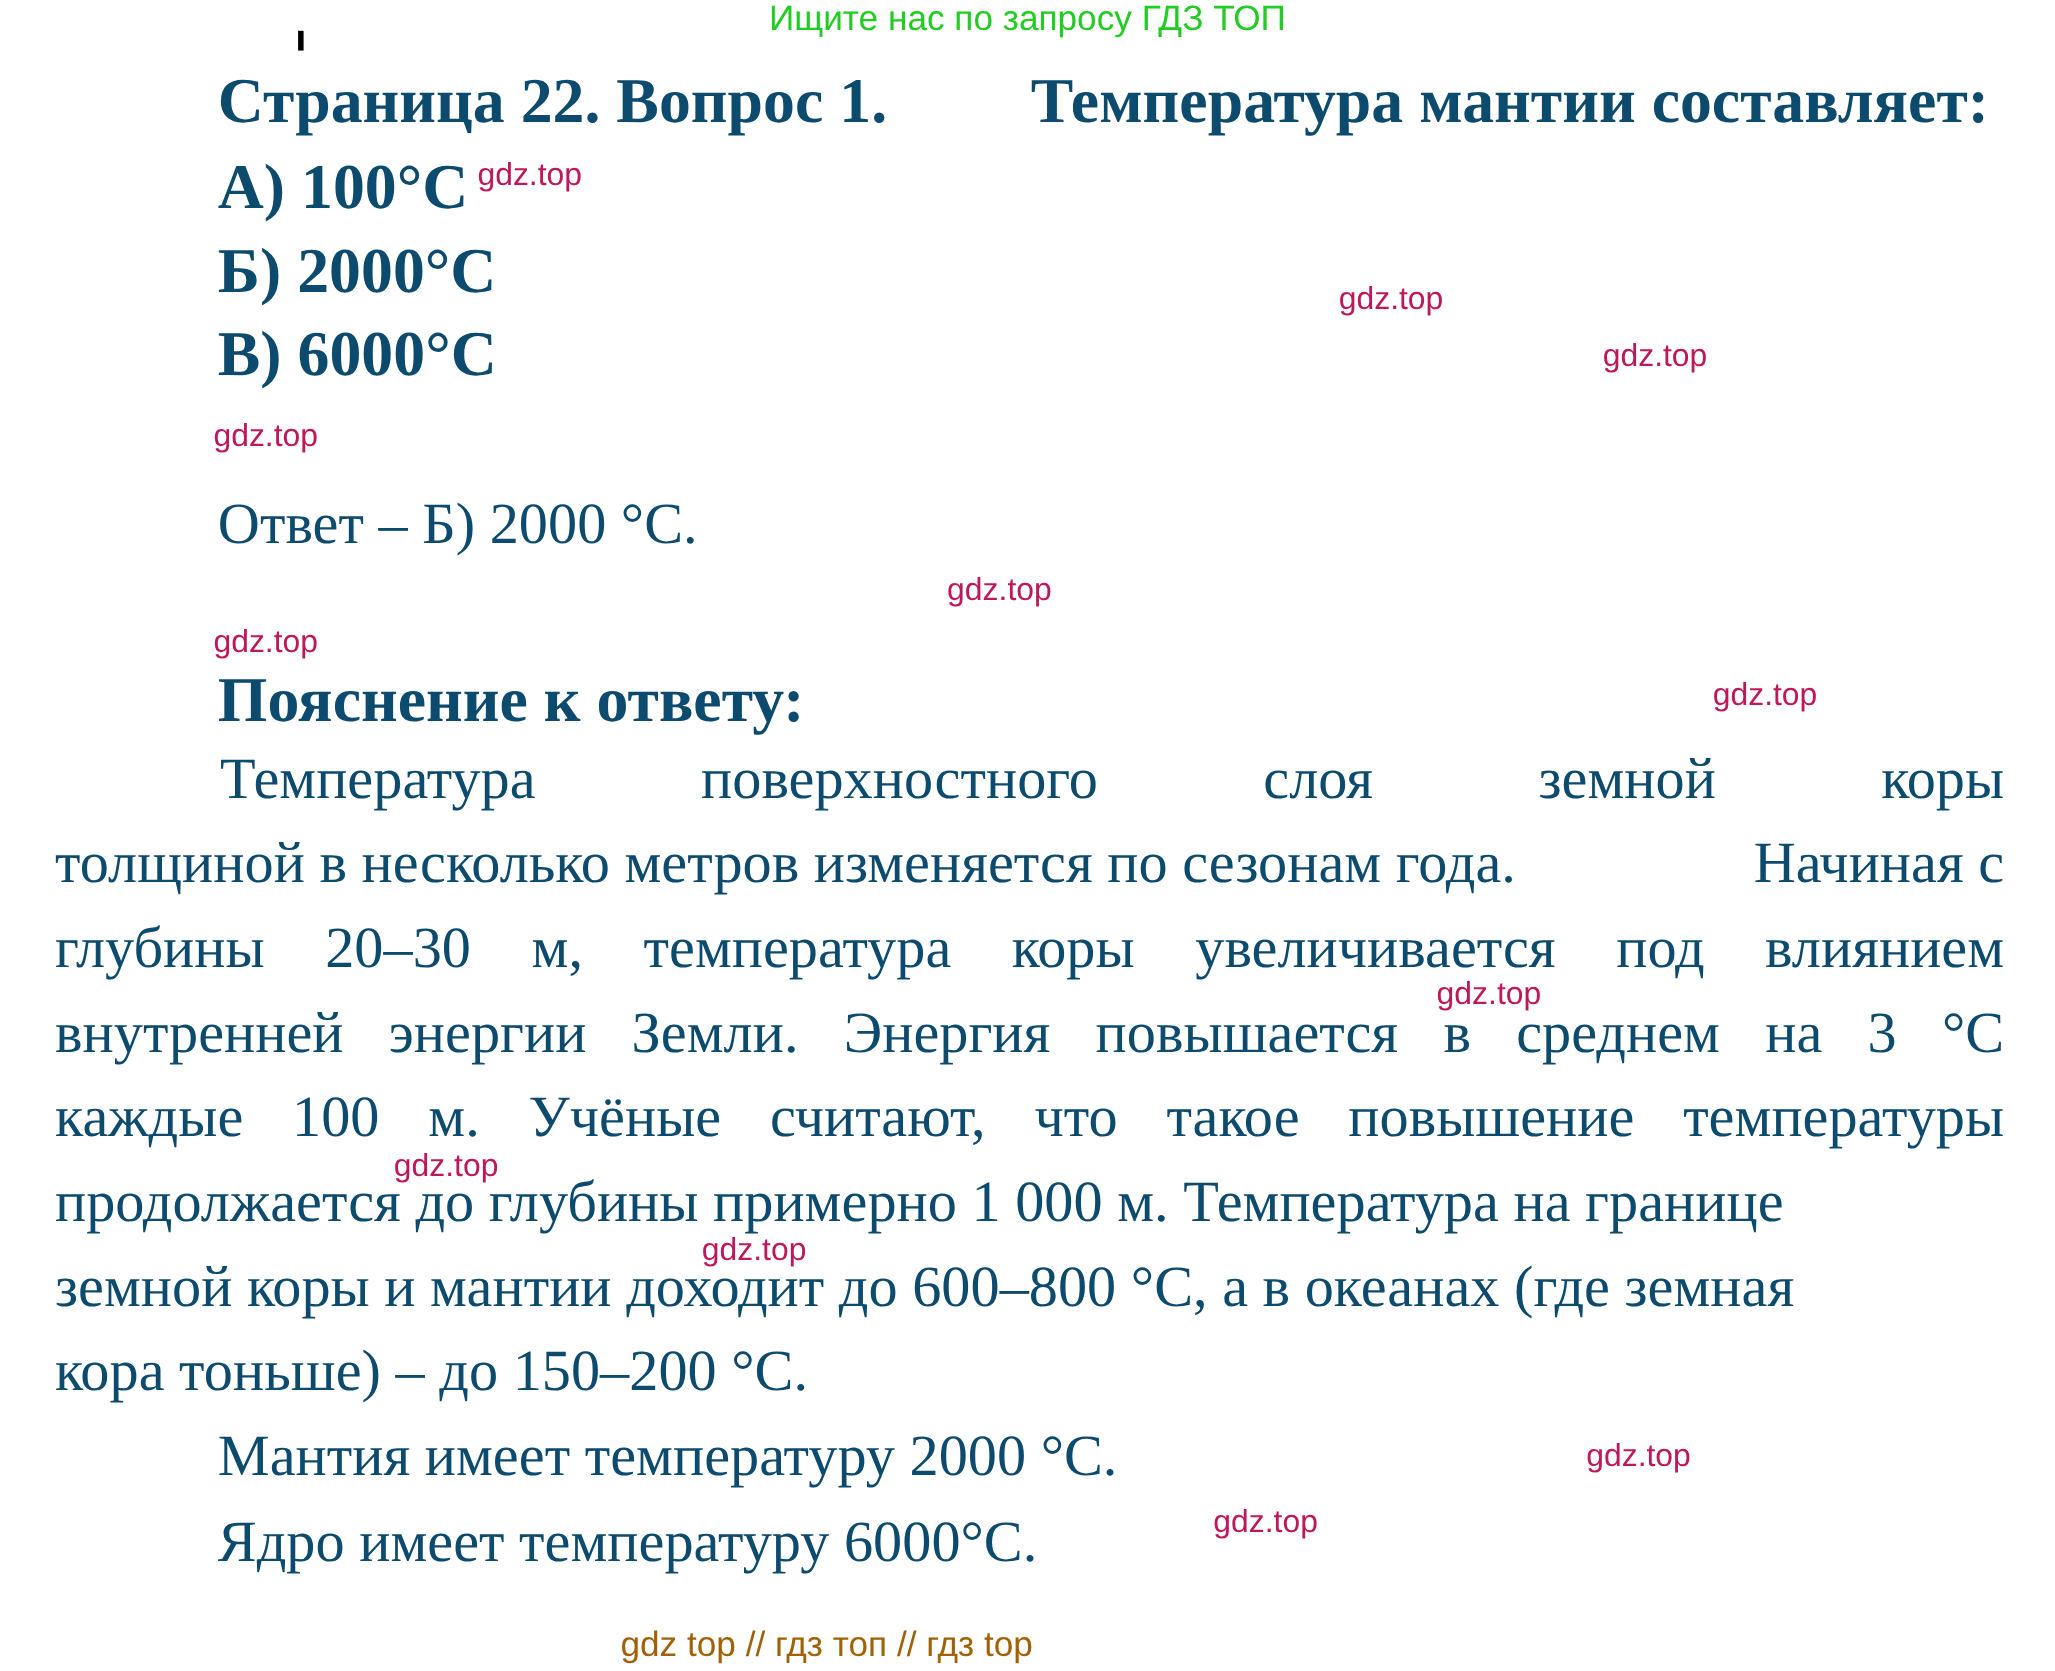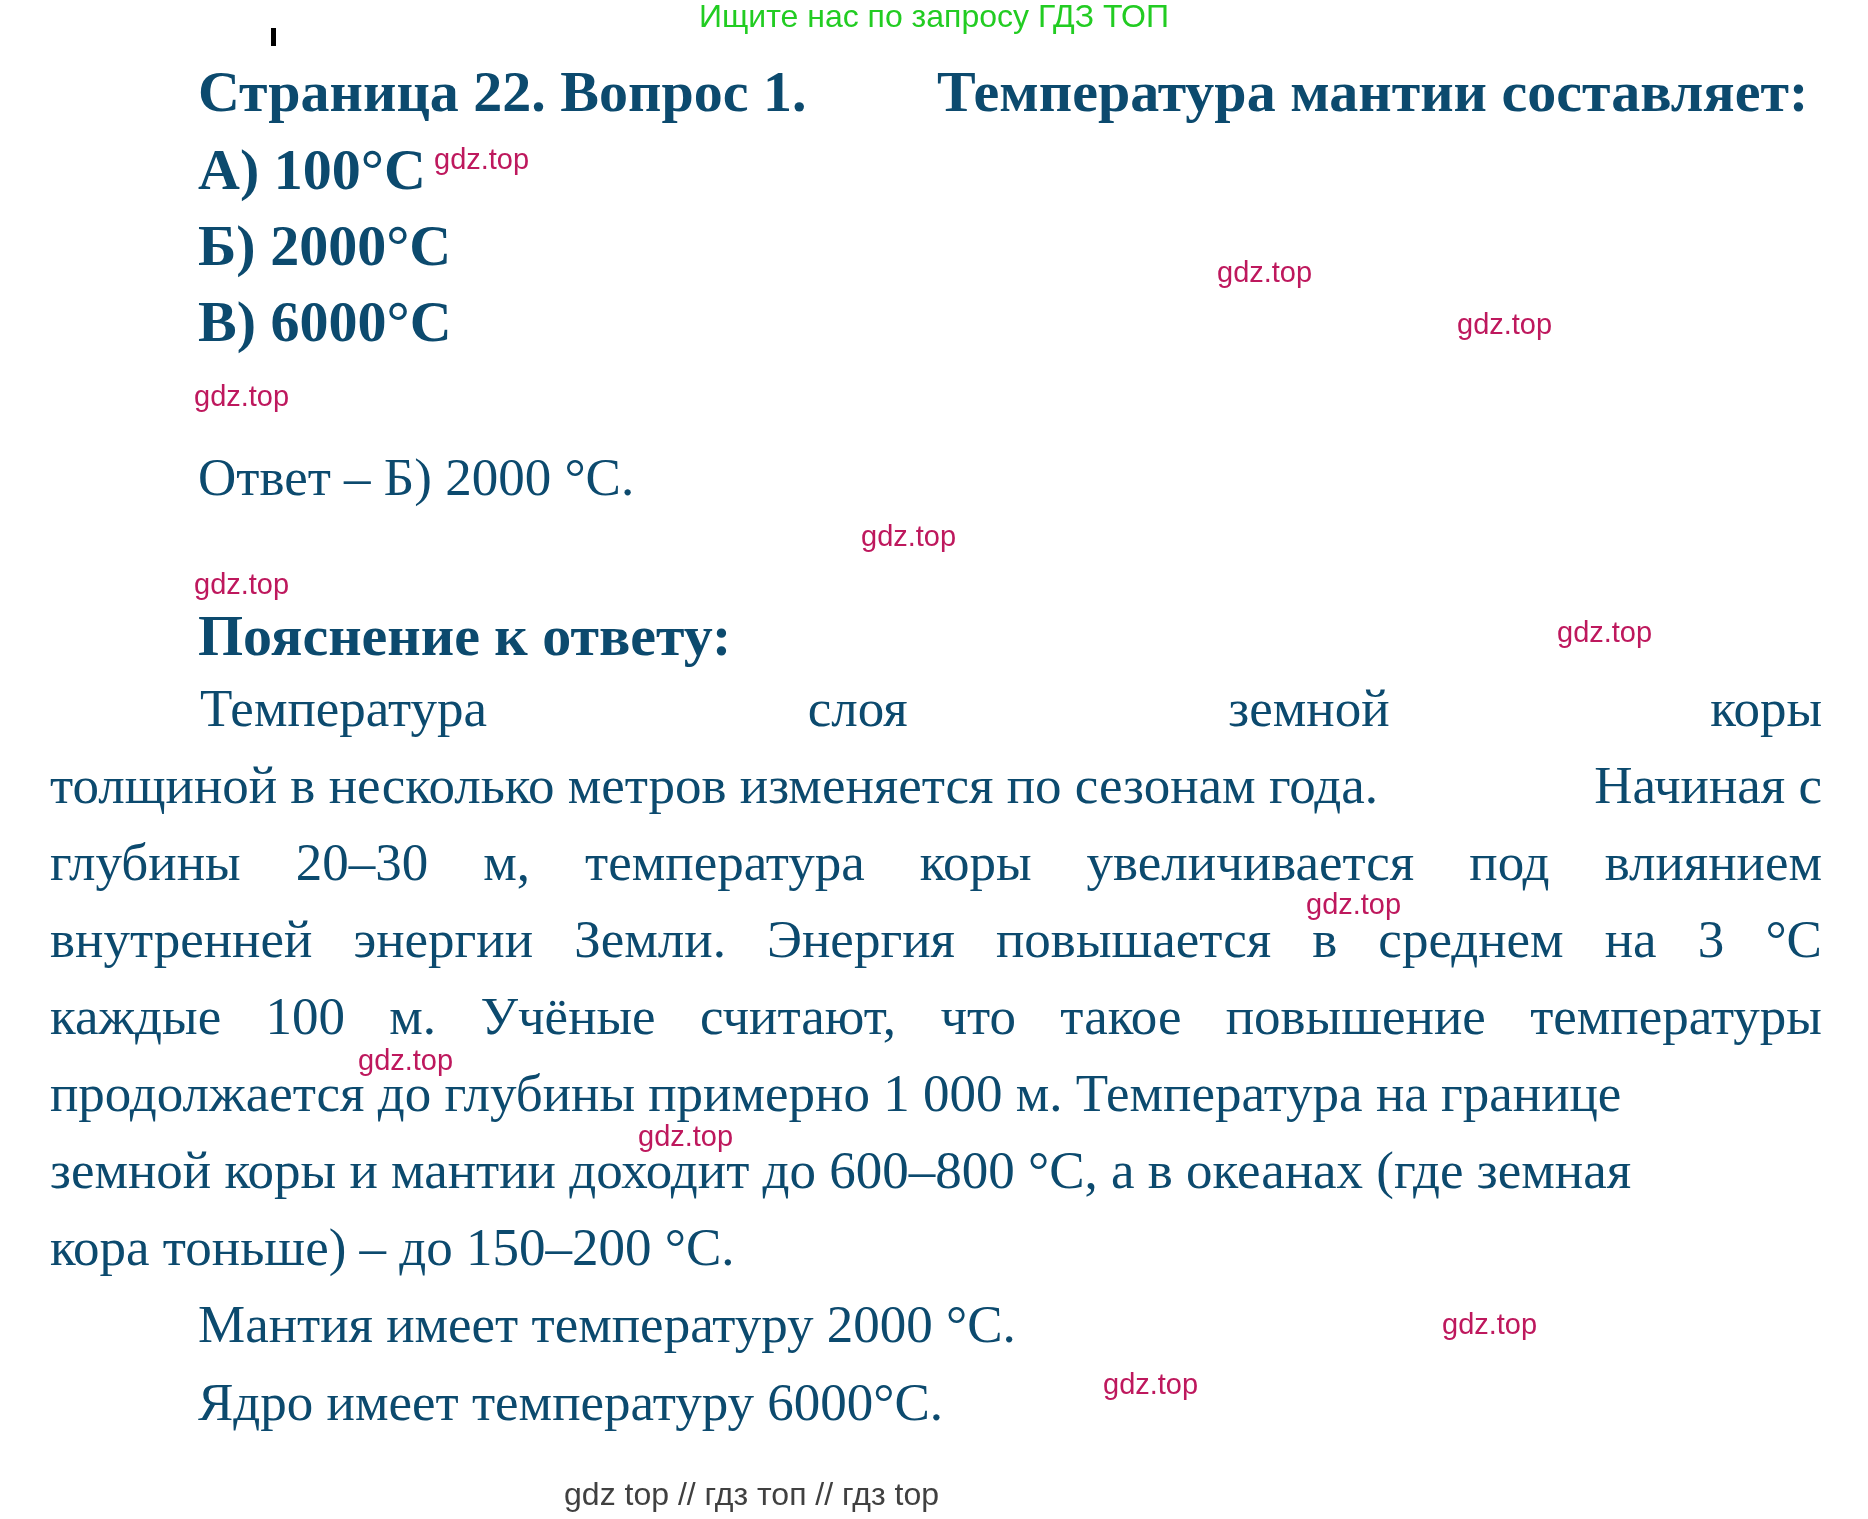--- a/index.html
+++ b/index.html
@@ -2,21 +2,21 @@
 <html><head>
 <meta charset="utf-8">
 <style>
   html, body { margin:0; padding:0; background:#ffffff; }
   body { width:1868px; height:1519px; position:relative; overflow:hidden; }
   .abs { position:absolute; white-space:nowrap; }
   .serif { font-family:"Liberation Serif","DejaVu Serif",serif; color:#0c4a6e; }
   .bold { font-weight:bold; }
   .wm { font-family:"Liberation Sans","DejaVu Sans",sans-serif; font-size:29px; color:#be185d; }
   .banner { font-family:"Liberation Sans","DejaVu Sans",sans-serif; font-size:32px; color:#22cc22; left:0; width:1868px; text-align:center; top:-2px; }
-  .footer { font-family:"Liberation Sans","DejaVu Sans",sans-serif; font-size:32px; color:#404040; left:0; width:1503px; text-align:center; top:1476px; }
+  .footer { font-family:"Liberation Sans","DejaVu Sans",sans-serif; font-size:32px; color:#a16207; left:0; width:1503px; text-align:center; top:1476px; }
   .h1 { font-size:58px; }
   .opt { font-size:58px; }
   .body { font-size:53px; }
   .justify-line { display:flex; justify-content:space-between; left:50px; width:1772px; }
   .tick { position:absolute; left:271px; top:28px; width:5px; height:18px; background:#000; }
 </style>
 </head>
 <body>
 
 <div class="abs banner">Ищите нас по запросу ГДЗ ТОП</div>
@@ -28,20 +28,21 @@
 <div class="abs serif bold opt" style="left:198px; top:136px;">А) 100°C</div>
 <div class="abs serif bold opt" style="left:198px; top:212px;text-align:right;">Б) 2000°C</div>
 <div class="abs serif bold opt" style="left:198px; top:288px;">В) 6000°C</div>
 
 <div class="abs serif body" style="left:198px; top:447px;">Ответ – Б) 2000 °C.</div>
 
 <div class="abs serif bold h1" style="left:198px; top:602px;">Пояснение к ответу:</div>
 
 <div class="abs serif body justify-line" style="left:200px; width:1622px; top:678px;">
   <span>Температура</span>
+  <span>поверхностного</span>
   <span>слоя</span>
   <span>земной</span>
   <span>коры</span>
 </div>
 <div class="abs serif body justify-line" style="top:755px;">
   <span>толщиной в несколько метров изменяется по сезонам года.</span>
   <span>Начиная с</span>
 </div>
 <div class="abs serif body justify-line" style="top:832px;">
   <span>глубины</span>

